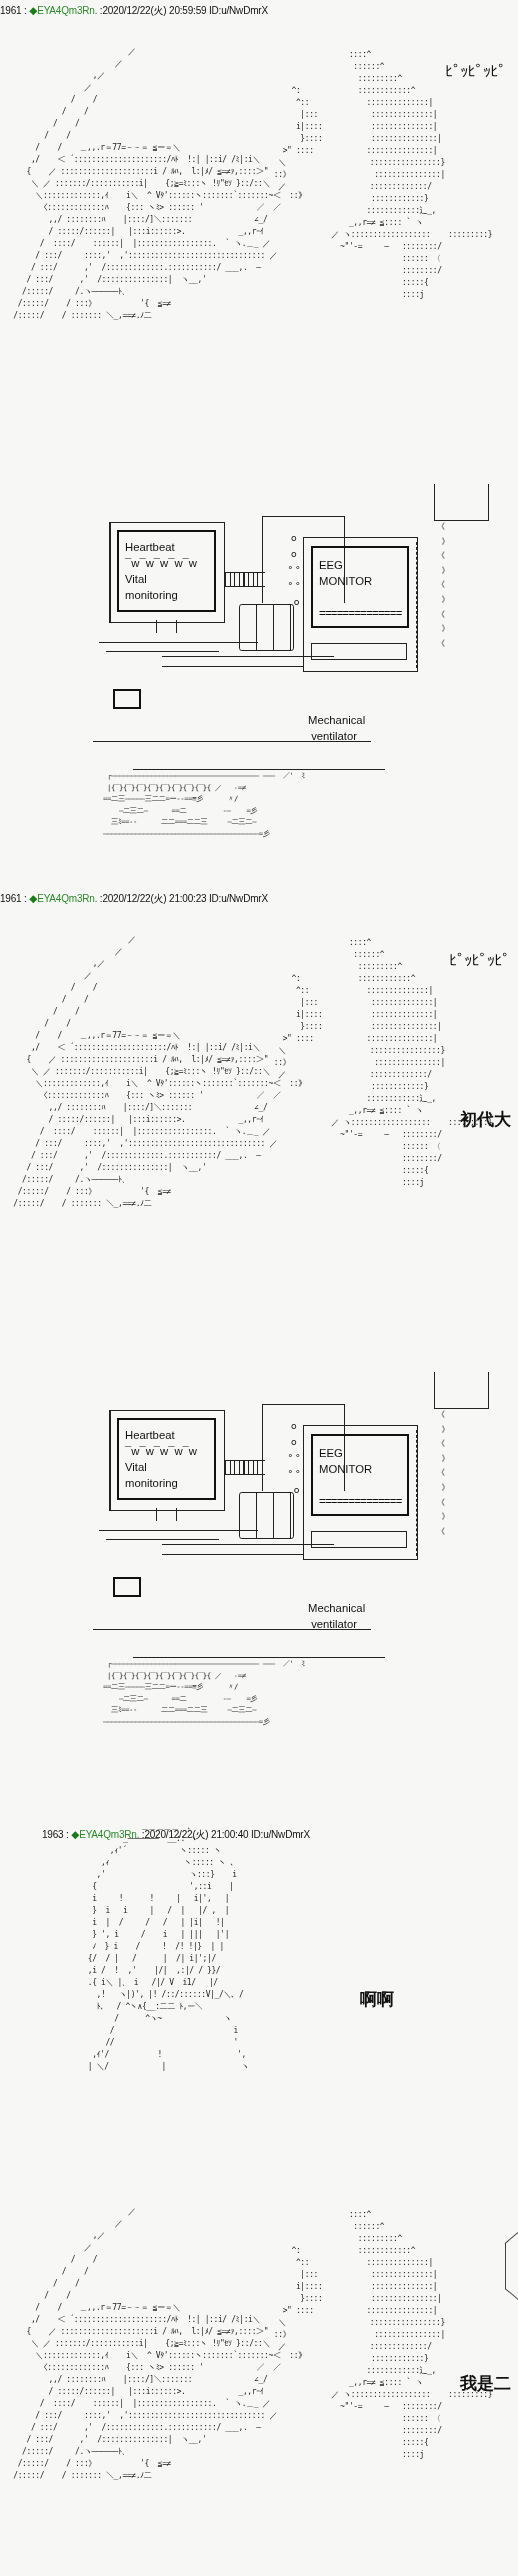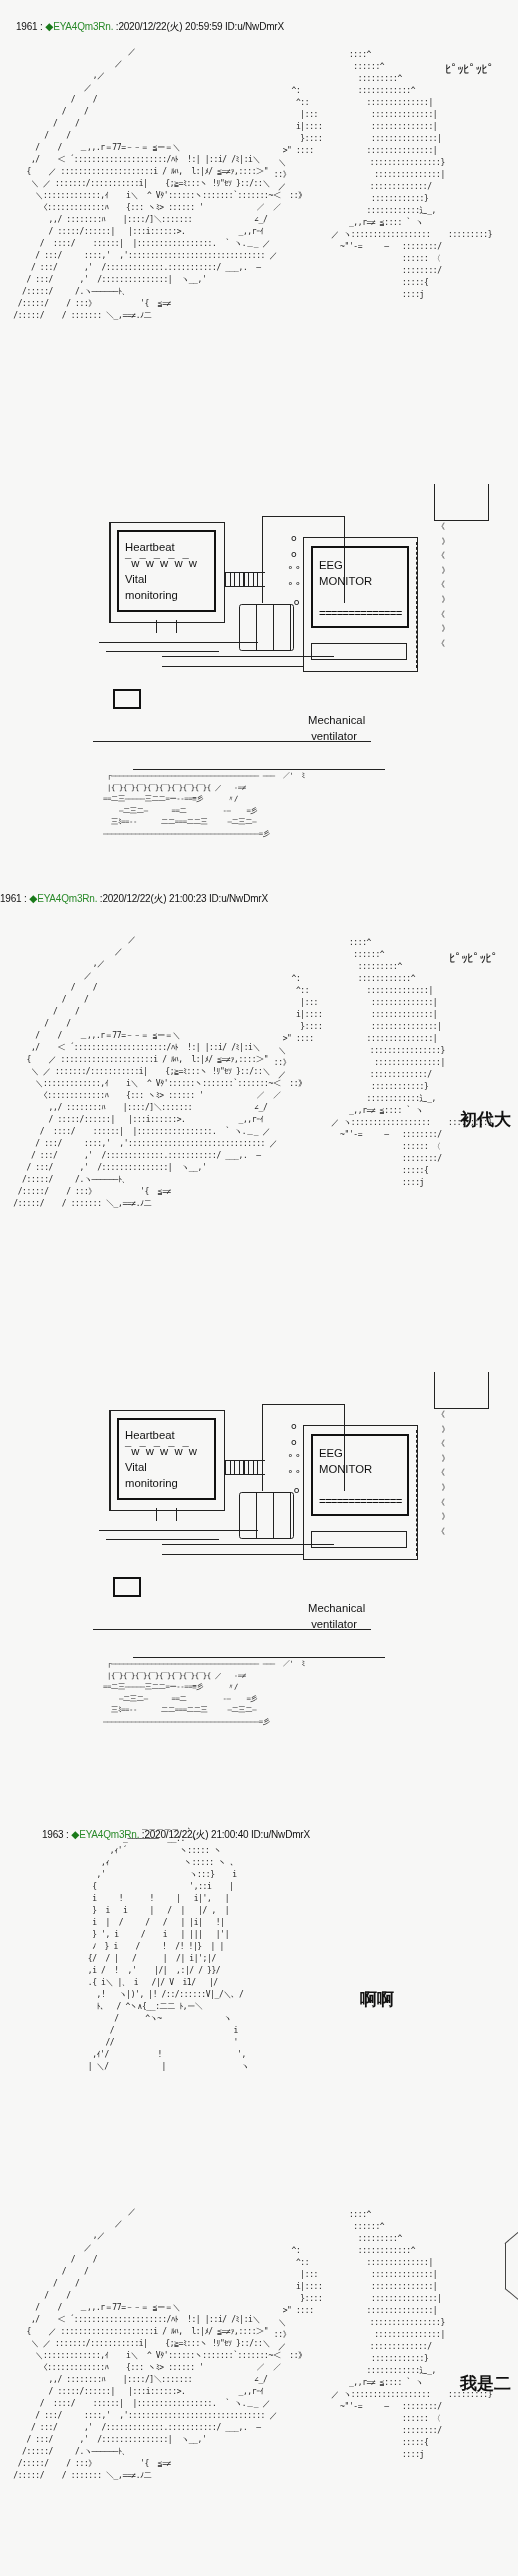--- a/index.html
+++ b/index.html
@@ -17,21 +17,21 @@
   .post-header .diamond { color: #1a7a1a; font-size: 10.6px; }
   .post-header .trip { color: #2a8a2a; }
   .aa {
     position: absolute; margin: 0; white-space: pre;
     font-family: "DejaVu Sans Mono", "Liberation Mono", monospace;
     font-size: 8px; line-height: 12px; color: #222;
     letter-spacing: -0.4px;
   }
   .aa.small { font-size: 7.3px; line-height: 11.6px; }
   .sfx {
-    position: absolute; font-size: 13px; color: #111; white-space: nowrap;
+    position: absolute; font-size: 16px; color: #111; white-space: nowrap;
     font-family: "DejaVu Sans", sans-serif; letter-spacing: -0.7px;
   }
   .cn {
     position: absolute; font-size: 17px; font-weight: bold; color: #111;
     white-space: nowrap; font-family: "DejaVu Sans", sans-serif;
   }
   .hexagon {
     position: absolute; width: 26.5px; height: 46px;
     border-left: 1.3px solid #444;
   }
@@ -43,21 +43,21 @@
   .monitor-text {
     position: absolute; font-family: "Liberation Sans", sans-serif;
     font-size: 11.3px; line-height: 16px; color: #111; white-space: pre;
   }
   .box { position: absolute; border: 2px solid #111; }
   .thin-box { position: absolute; border: 0.7px solid #222; }
 </style>
 </head>
 <body>
 
-<div class="post-header" style="top:20px;padding-left:16px;">
+<div class="post-header" style="top:4px;">
   <span class="num">1961</span><span> : </span><span class="diamond">◆</span><span class="trip">EYA4Qm3Rn.</span><span> :2020/12/22(火) 20:59:59 ID:u/NwDmrX</span>
 </div>
 
 <div>
   <pre class="aa" style="left:0; top:46px;" id="p0a">                             ／
                           ／
                      ,／
                    ／
                 /    /
               /    /

